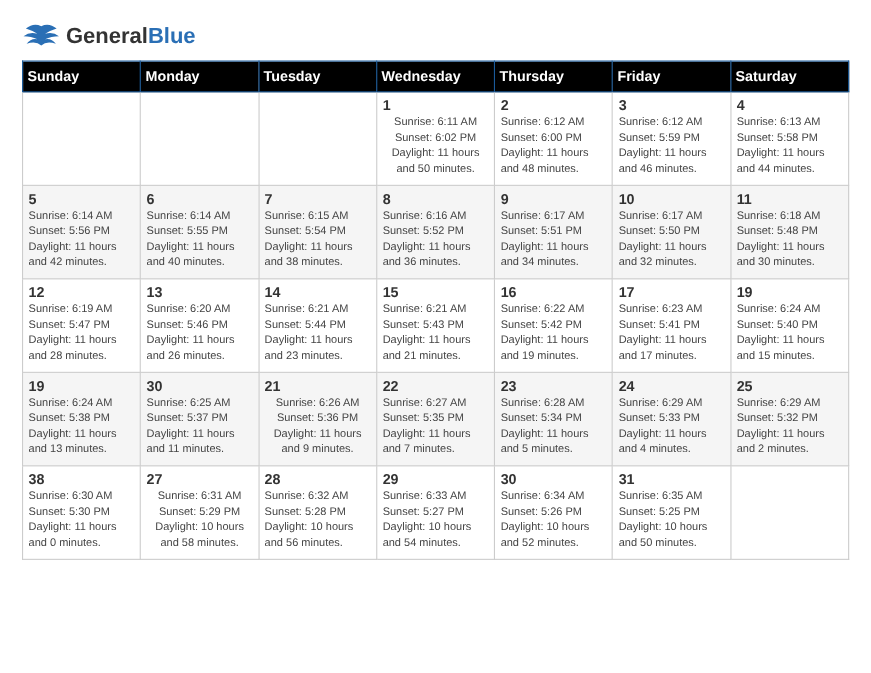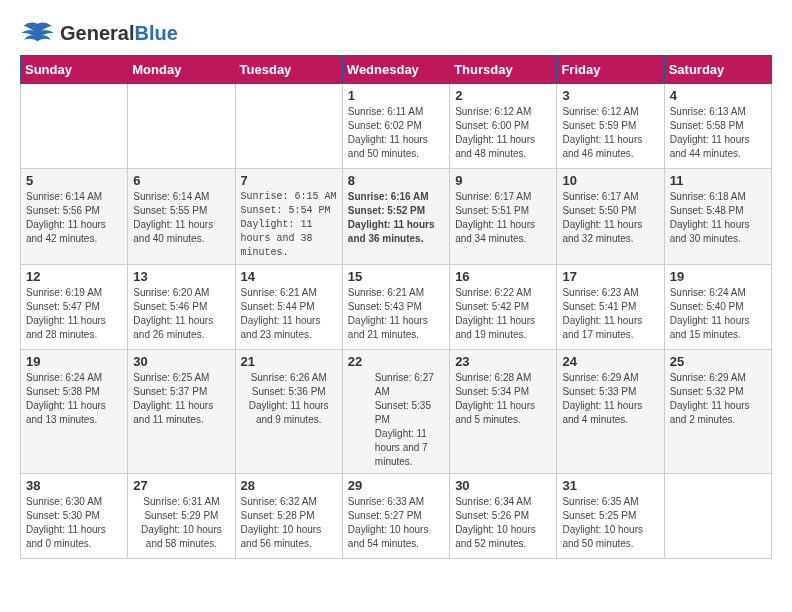--- a/index.html
+++ b/index.html
@@ -28,21 +28,21 @@
     .location-title {
       font-size: 16px;
       color: #555;
     }
     .calendar {
       width: 100%;
       border-collapse: collapse;
       border: 1px solid #ccc;
     }
     .calendar th {
-      background-color: #be185d;
+      background-color: #000000;
       color: #fff;
       font-size: 13px;
       padding: 6px 4px;
       text-align: left;
       border: 1px solid #1a5a9a;
     }
     .calendar td {
       width: 107px;
       vertical-align: top;
       border: 1px solid #ccc;
@@ -111,21 +111,21 @@
         <th>Saturday</th>
       </tr>
   </thead>
   <tbody id="calendar-body">
   <tr>
         <td class="empty"></td>
         <td class="empty"></td>
         <td class="empty"></td>
         <td>
           <span class="day-num">1</span>
-          <div class="day-info" style="white-space: pre-line;">Sunrise: 6:11 AM
+          <div class="day-info" style="white-space: pre-line; text-align: center;">Sunrise: 6:11 AM
 Sunset: 6:02 PM
 Daylight: 11 hours and 50 minutes.</div>
         </td>
         <td>
           <span class="day-num">2</span>
           <div class="day-info" style="white-space: pre-line;">Sunrise: 6:12 AM
 Sunset: 6:00 PM
 Daylight: 11 hours and 48 minutes.</div>
         </td>
         <td>
@@ -149,27 +149,27 @@
 Daylight: 11 hours and 42 minutes.</div>
         </td>
         <td>
           <span class="day-num">6</span>
           <div class="day-info" style="white-space: pre-line;">Sunrise: 6:14 AM
 Sunset: 5:55 PM
 Daylight: 11 hours and 40 minutes.</div>
         </td>
         <td>
           <span class="day-num">7</span>
-          <div class="day-info" style="white-space: pre-line; font-family: Liberation Mono, monospace;">Sunrise: 6:15 AM
+          <div class="day-info" style="white-space: pre-line;">Sunrise: 6:15 AM
 Sunset: 5:54 PM
 Daylight: 11 hours and 38 minutes.</div>
         </td>
         <td>
           <span class="day-num">8</span>
-          <div class="day-info" style="white-space: pre-line; font-weight: bold;">Sunrise: 6:16 AM
+          <div class="day-info" style="white-space: pre-line;">Sunrise: 6:16 AM
 Sunset: 5:52 PM
 Daylight: 11 hours and 36 minutes.</div>
         </td>
         <td>
           <span class="day-num">9</span>
           <div class="day-info" style="white-space: pre-line;">Sunrise: 6:17 AM
 Sunset: 5:51 PM
 Daylight: 11 hours and 34 minutes.</div>
         </td>
         <td>
@@ -243,21 +243,21 @@
 Daylight: 11 hours and 11 minutes.</div>
         </td>
         <td>
           <span class="day-num">21</span>
           <div class="day-info" style="white-space: pre-line; text-align: center;">Sunrise: 6:26 AM
 Sunset: 5:36 PM
 Daylight: 11 hours and 9 minutes.</div>
         </td>
         <td>
           <span class="day-num">22</span>
-          <div class="day-info" style="white-space: pre-line; margin-left: 27px;">Sunrise: 6:27 AM
+          <div class="day-info" style="white-space: pre-line;">Sunrise: 6:27 AM
 Sunset: 5:35 PM
 Daylight: 11 hours and 7 minutes.</div>
         </td>
         <td>
           <span class="day-num">23</span>
           <div class="day-info" style="white-space: pre-line;">Sunrise: 6:28 AM
 Sunset: 5:34 PM
 Daylight: 11 hours and 5 minutes.</div>
         </td>
         <td>

